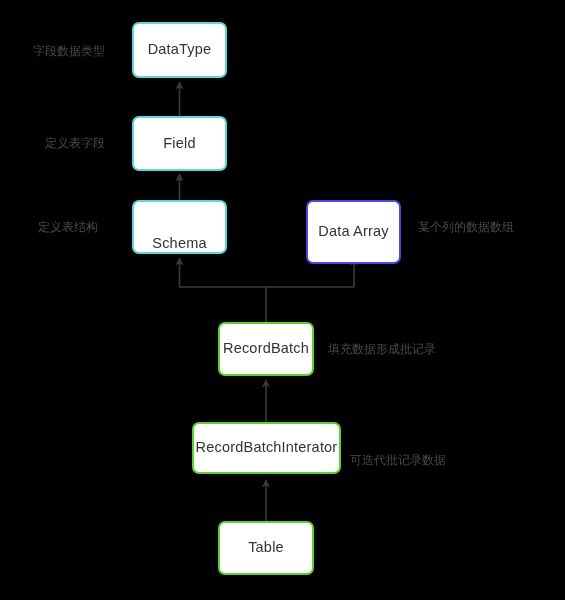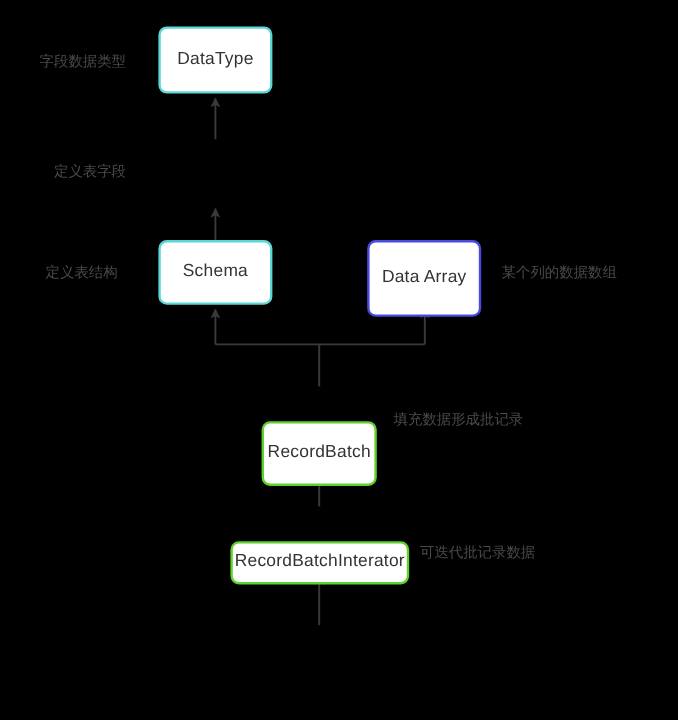--- a/index.html
+++ b/index.html
@@ -46,21 +46,21 @@
   .side-label {
     position: absolute;
     color: #4a4a4a;
     font-size: 12px;
     line-height: 1.2;
     white-space: nowrap;
     z-index: 2;
   }
   .border-cyan  { border-color: #5ad8d8; }
   .border-blue  { border-color: #4a4ae0; }
-  .border-green { border-color: #5ed12a; margin-top: 29px; }
+  .border-green { border-color: #5ed12a; }
 </style>
 </head>
 <body>
 
 <div id="canvas">
 
   <svg id="arrow-layer" viewBox="0 0 565 600" width="565" height="600" xmlns="http://www.w3.org/2000/svg">
     <defs>
       <marker id="ah" viewBox="0 0 10 10" refX="9" refY="5" markerWidth="5.2" markerHeight="5.2" orient="auto-start-reverse">
         <path d="M 0 0 L 10 5 L 0 10 L 2.6 5 z" fill="#3a3a3a"></path>
@@ -80,37 +80,43 @@
 
     <path d="M 266 422 L 266 380" stroke="#3a3a3a" stroke-width="1.6" fill="none" marker-end="url(#ah)"></path>
 
     <path d="M 266 521 L 266 480" stroke="#3a3a3a" stroke-width="1.6" fill="none" marker-end="url(#ah)"></path>
   </svg>
 
   <div class="node border-cyan" style="left:132px; top:22px; width:95px; height:56px;">
     <span class="node-label">DataType</span>
   </div>
 
+  <div class="node border-cyan" style="left:132px; top:116px; width:95px; height:55px;">
+    <span class="node-label">Field</span>
+  </div>
 
-  <div class="node border-cyan" style="left:132px; top:200px; width:95px; height:54px;">
+  <div class="node border-cyan" style="left:132px; top:200px; width:95px; height:54px;align-items:flex-end;">
     <span class="node-label">Schema</span>
   </div>
 
   <div class="node border-blue" style="left:306px; top:200px; width:95px; height:64px;">
     <span class="node-label">Data Array</span>
   </div>
 
   <div class="node border-green" style="left:218px; top:322px; width:96px; height:54px;">
     <span class="node-label">RecordBatch</span>
   </div>
 
-  <div class="node border-green" style="left:192px; top:422px; width:149px; height:36px;">
+  <div class="node border-green" style="left:192px; top:422px; width:149px; height:52px;">
     <span class="node-label">RecordBatchInterator</span>
   </div>
 
+  <div class="node border-green" style="left:218px; top:521px; width:96px; height:54px;">
+    <span class="node-label">Table</span>
+  </div>
 
   <div class="side-label" style="left:33px; top:44px;">字段数据类型</div>
 
   <div class="side-label" style="left:45px; top:136px;">定义表字段</div>
 
   <div class="side-label" style="left:38px; top:220px;">定义表结构</div>
 
   <div class="side-label" style="left:328px; top:342px;">填充数据形成批记录</div>
 
   <div class="side-label" style="left:418px; top:220px;">某个列的数据数组</div>

